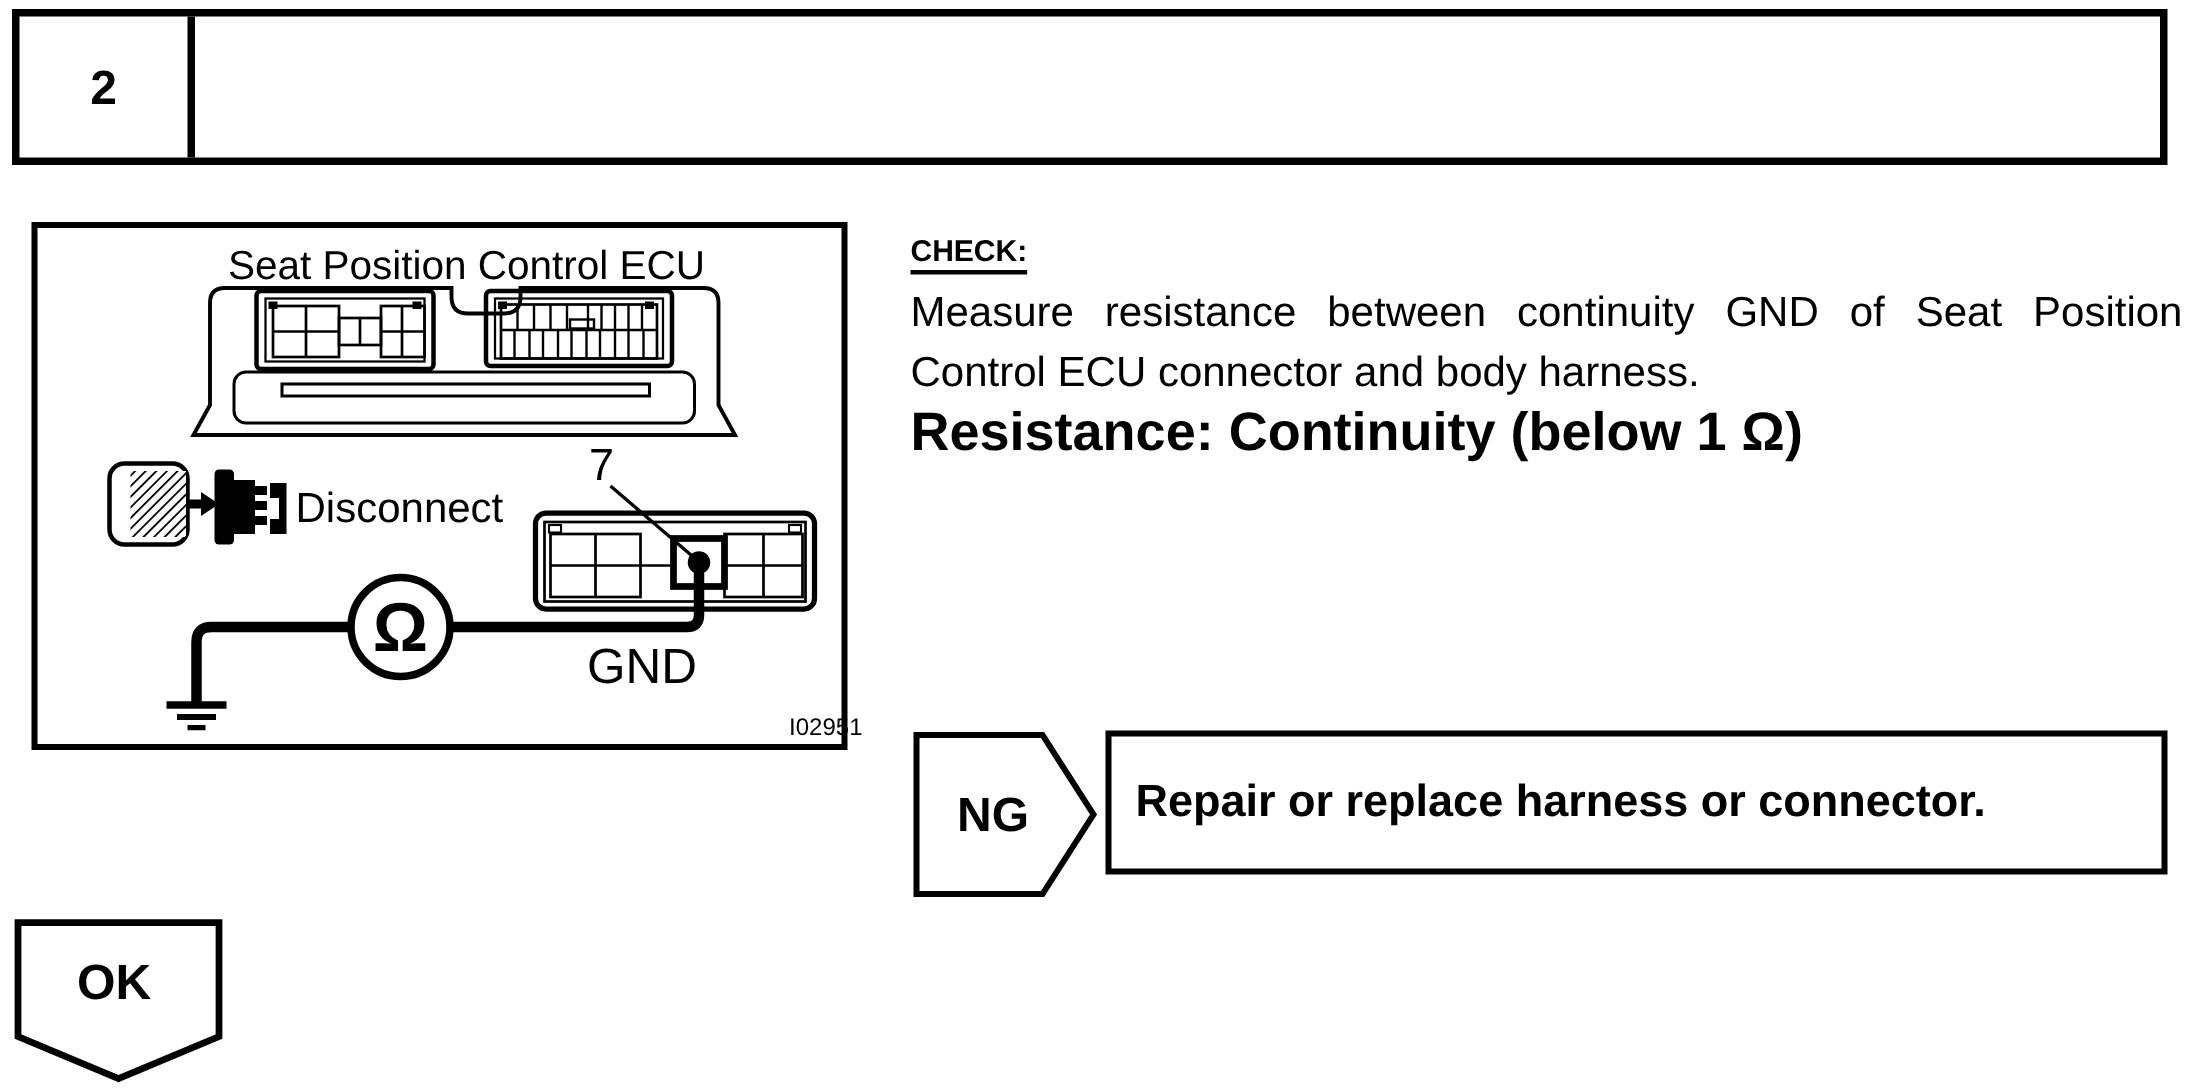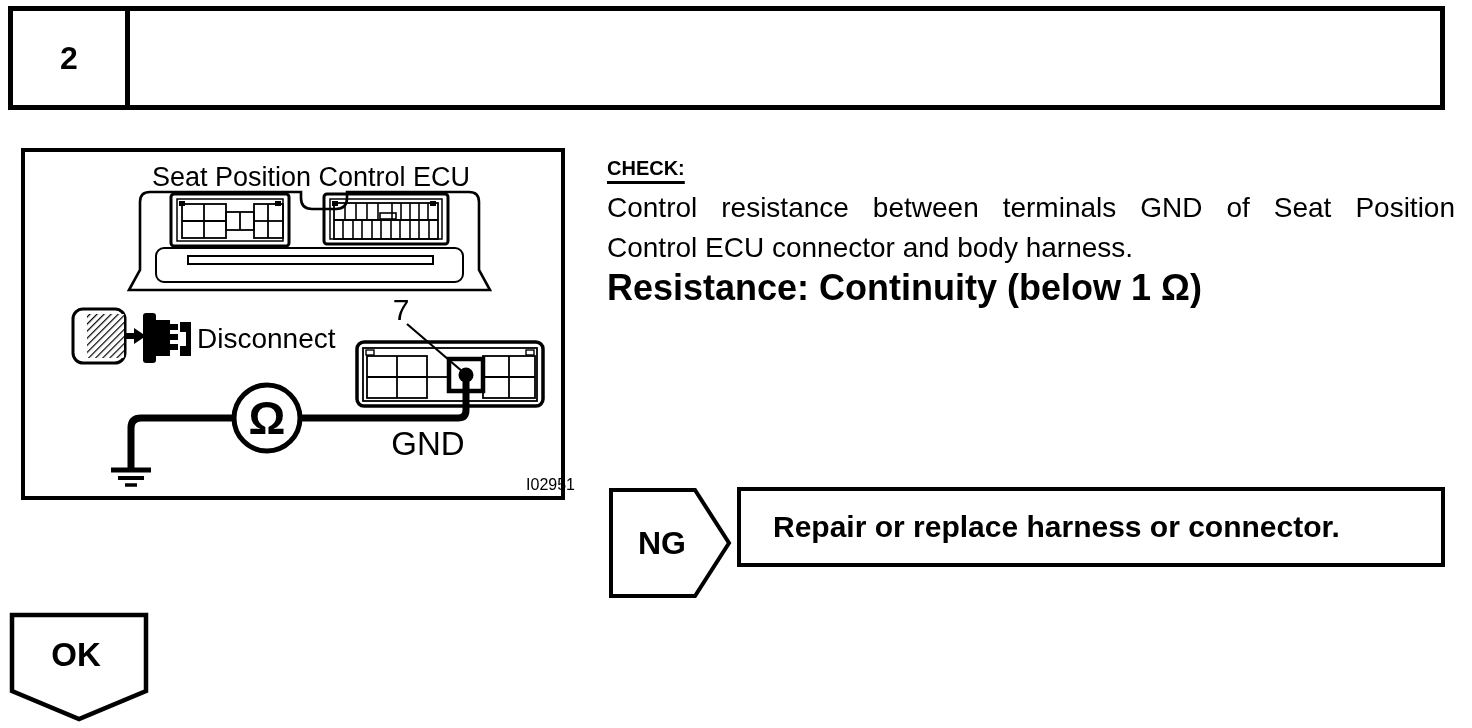--- a/index.html
+++ b/index.html
@@ -21,23 +21,23 @@
   
   .check-block{position:absolute;left:607px;top:148px;width:848px;}
   .check-heading{font-size:20px;line-height:40px;font-weight:bold;}
   .check-heading span{text-decoration:underline;text-decoration-thickness:3px;text-underline-offset:6px;}
   .check-line{font-size:28px;line-height:40px;}
   .justify-line{text-align:justify;text-align-last:justify;}
   .check-result{font-size:36px;line-height:40px;font-weight:bold;}
 
   
   .ng-badge{position:absolute;left:607px;top:486px;}
-  .ng-box{position:absolute;left:737px;top:487px;width:708px;height:80px;
+  .ng-box{position:absolute;left:737px;top:487px;width:708px;height:96px;
     border:4px solid #000;box-sizing:border-box;display:flex;align-items:center;
-    padding-left:32px;font-size:30px;font-weight:bold;background:#fff;}
+    padding-left:16px;font-size:30px;font-weight:bold;background:#fff;}
 
   
   .ok-badge{position:absolute;left:8px;top:612px;}
 
   svg text{font-family:"Liberation Sans",sans-serif;}
 </style>
 </head>
 <body>
 
 <div class="page">
@@ -152,21 +152,21 @@
 
       <text x="403" y="303" font-size="33" text-anchor="middle">GND</text>
       <text x="550" y="338" font-size="16" text-anchor="end">I02951</text>
     </svg>
   </div>
 
   <div class="check-block">
     <div class="check-heading">
       <span>CHECK:</span>
     </div>
-    <div class="check-line justify-line">Control resistance between terminals GND of Seat Position</div>
+    <div class="check-line justify-line">Measure resistance between continuity GND of Seat Position</div>
     <div class="check-line">Control ECU connector and body harness.</div>
     <div class="check-result">Resistance: Continuity (below 1 Ω)</div>
   </div>
 
   <svg class="ng-badge" width="126" height="114">
     <polygon points="4,4 88,4 122,57 88,110 4,110" fill="#fff" stroke="#000" stroke-width="4"></polygon>
     <text x="55" y="68" font-size="32" font-weight="bold" text-anchor="middle">NG</text>
   </svg>
   <div class="ng-box">
     <span>Repair or replace harness or connector.</span>

